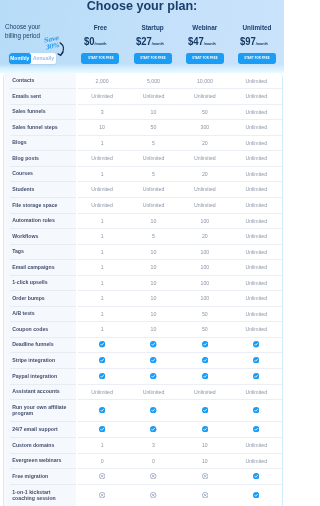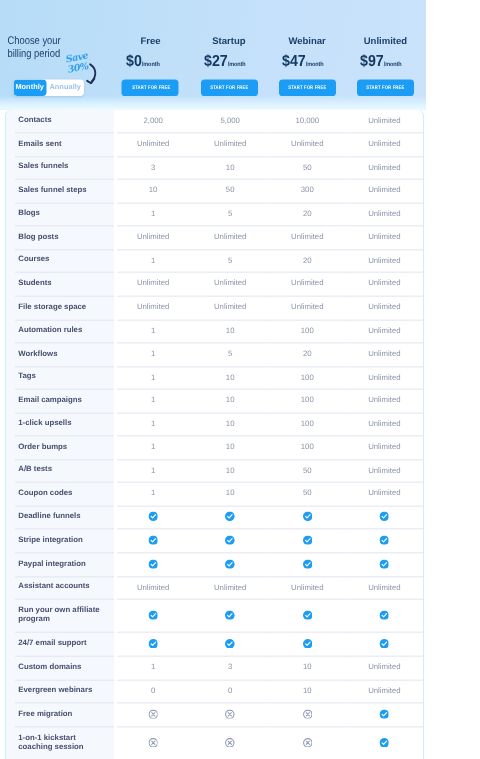--- a/index.html
+++ b/index.html
@@ -64,20 +64,21 @@
   .sepr{position:absolute;left:73.6px;width:205px;height:1.2px;background:#ebeef4;}
   .ico{width:6.4px;height:6.4px;display:block;}
 </style>
 </head>
 <body>
 
 <div class="page">
   <div class="hero"></div>
   <div class="heroglow"></div>
 
+  <div class="title">Choose your plan:</div>
 
   <div class="billing">
     <div class="lbl">Choose your</div>
     <div class="lbl">billing period</div>
   </div>
 
   <div class="save">
     <div>Save</div>
     <div>30%</div>
   </div>

